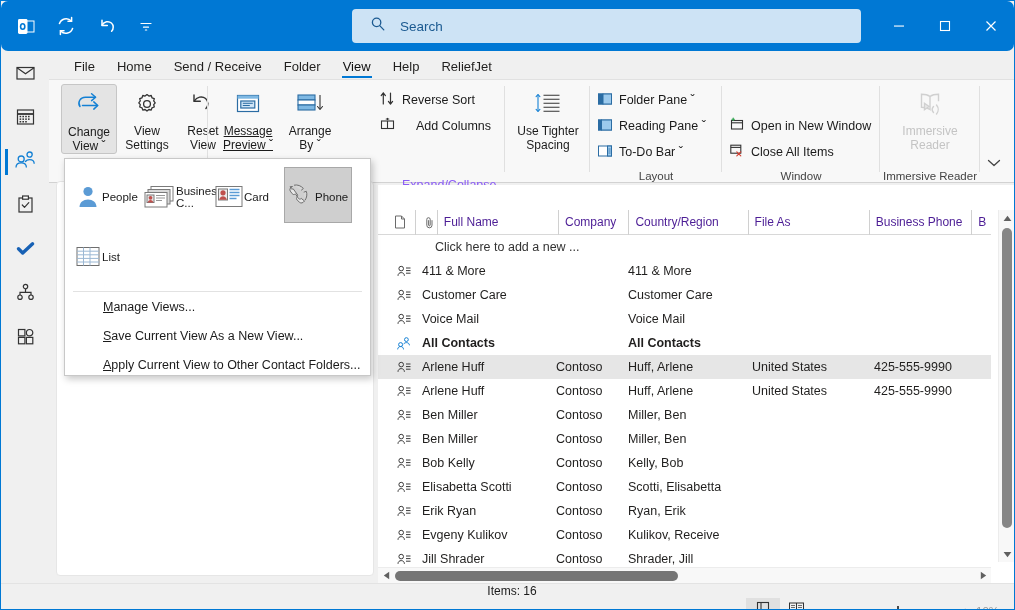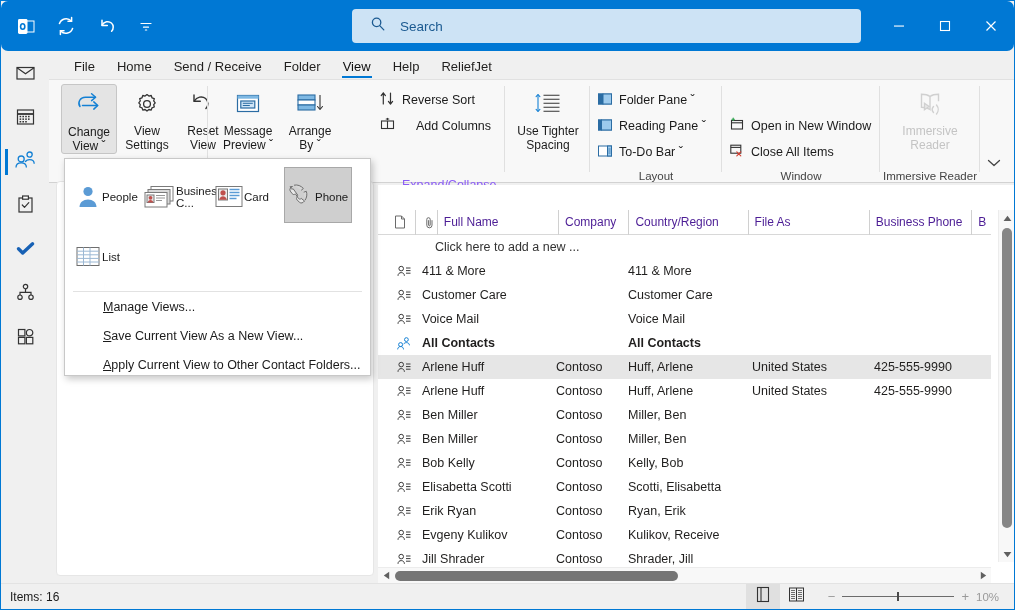--- a/index.html
+++ b/index.html
@@ -198,21 +198,21 @@
   }
   .hs-thumb {
     position: absolute; left: 17px; top: 3px; width: 283px; height: 10px;
     background: #757575; border-radius: 5px;
   }
 
   
   .statusbar {
     position: absolute; left: 0; bottom: 0; width: 1013px; height: 26px;
     background: #f0f0f0; border-top: 1px solid #e3e3e3;
-    display: flex; align-items: center;
+    display: flex; align-items: center; flex-direction: column;
   }
   .status-left { font-size: 12px; color: #1b1b1b; padding-left: 9px; }
   .status-right {
     margin-left: auto; display: flex; align-items: center; height: 26px;
   }
   .view-btn {
     width: 34px; height: 26px; display: flex; align-items: center; justify-content: center;
   }
   .view-btn.active { background: #e0e0e0; }
   .zoomctl { display: flex; align-items: center; gap: 7px; padding: 0 10px 0 14px; }
@@ -411,21 +411,21 @@
           </svg>
         </div>
         <div>Reset</div>
         <div>View</div>
       </div>
     </div>
 
     <div class="rsep" style="left:158px;"></div>
 
     <div class="rgroup" style="left:164px;width:284px;">
-      <div class="bigbtn" style="left:4px;width:62px;">
+      <div class="bigbtn" style="left:4px;width:62px;text-decoration:underline;">
         <div class="bicon">
           <svg width="30" height="25" viewBox="0 0 30 25" fill="none" stroke="#2b6ca3" stroke-width="1.2">
             <rect x="4.5" y="3.5" width="21" height="16" fill="#fff"></rect>
             <rect x="4.5" y="3.5" width="21" height="3.2" fill="#7eb8e3" stroke="none"></rect>
             <rect x="7.8" y="9" width="14" height="7" fill="#cfe4f6" stroke="#2b6ca3"></rect>
             <path d="M9.8 11.3h10M9.8 13.5h7" stroke="#2b6ca3" stroke-width="1"></path>
           </svg>
         </div>
         <div>Message</div>
         <div>Preview ˇ</div>

